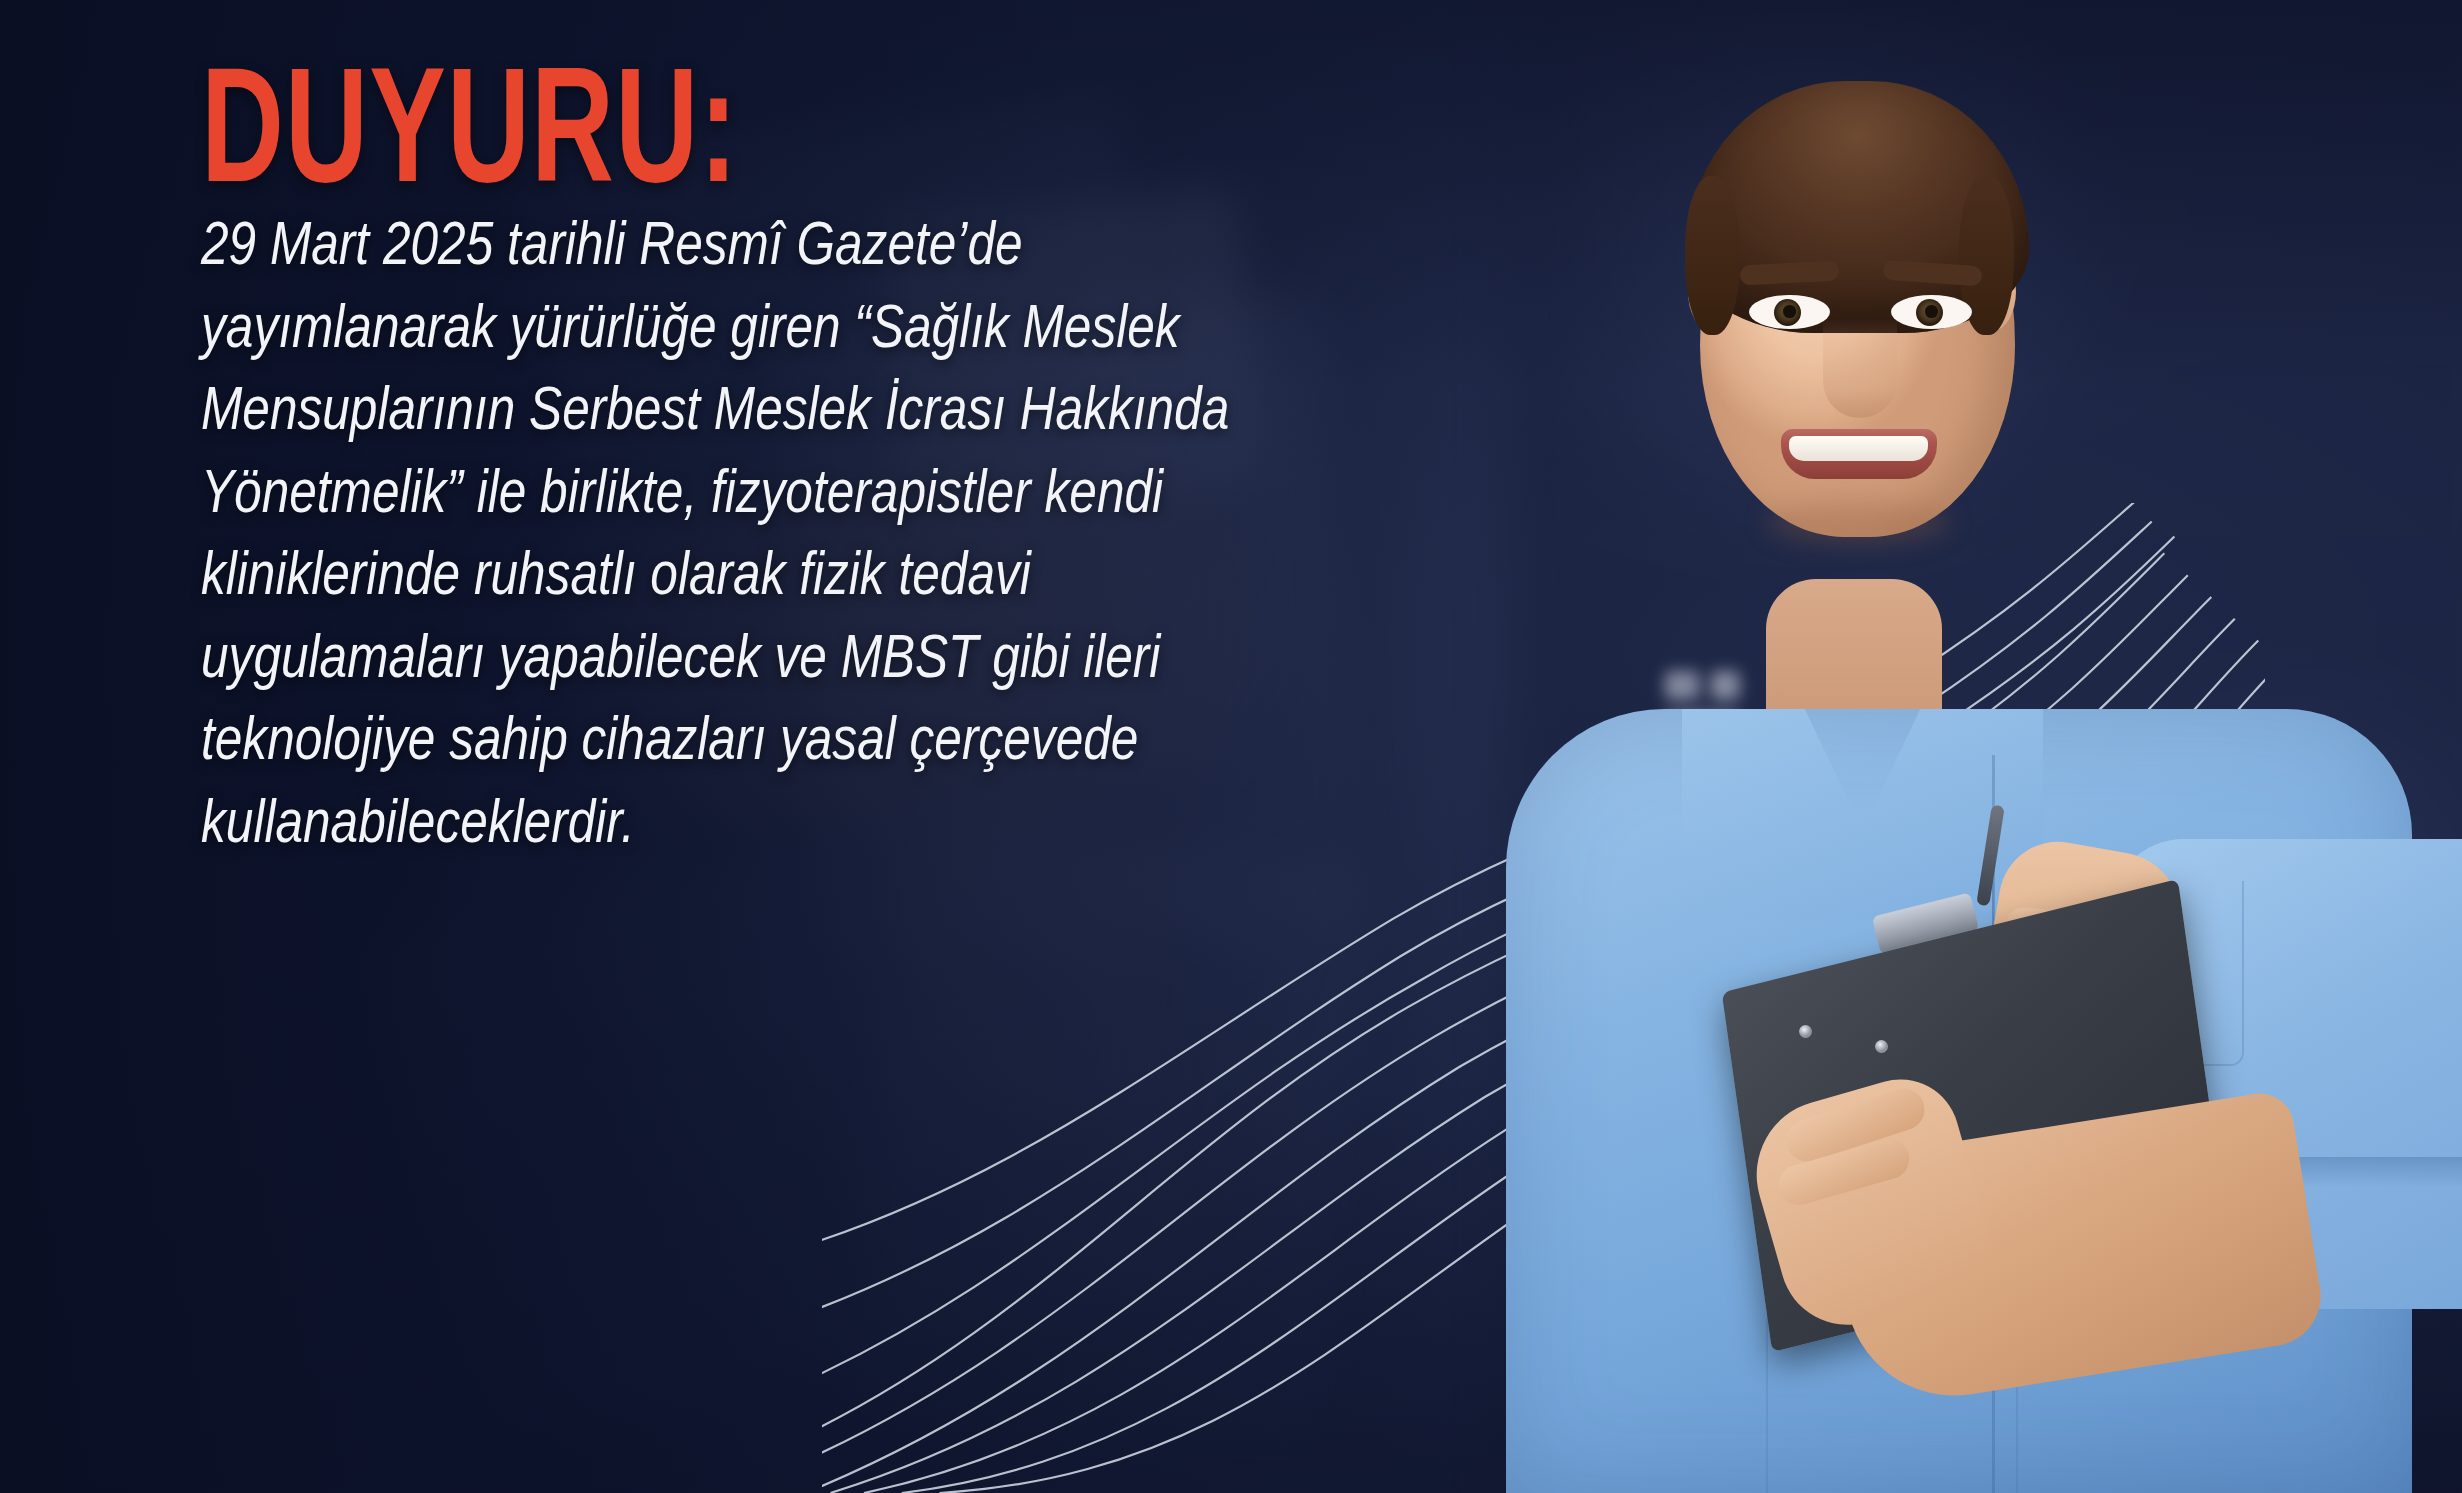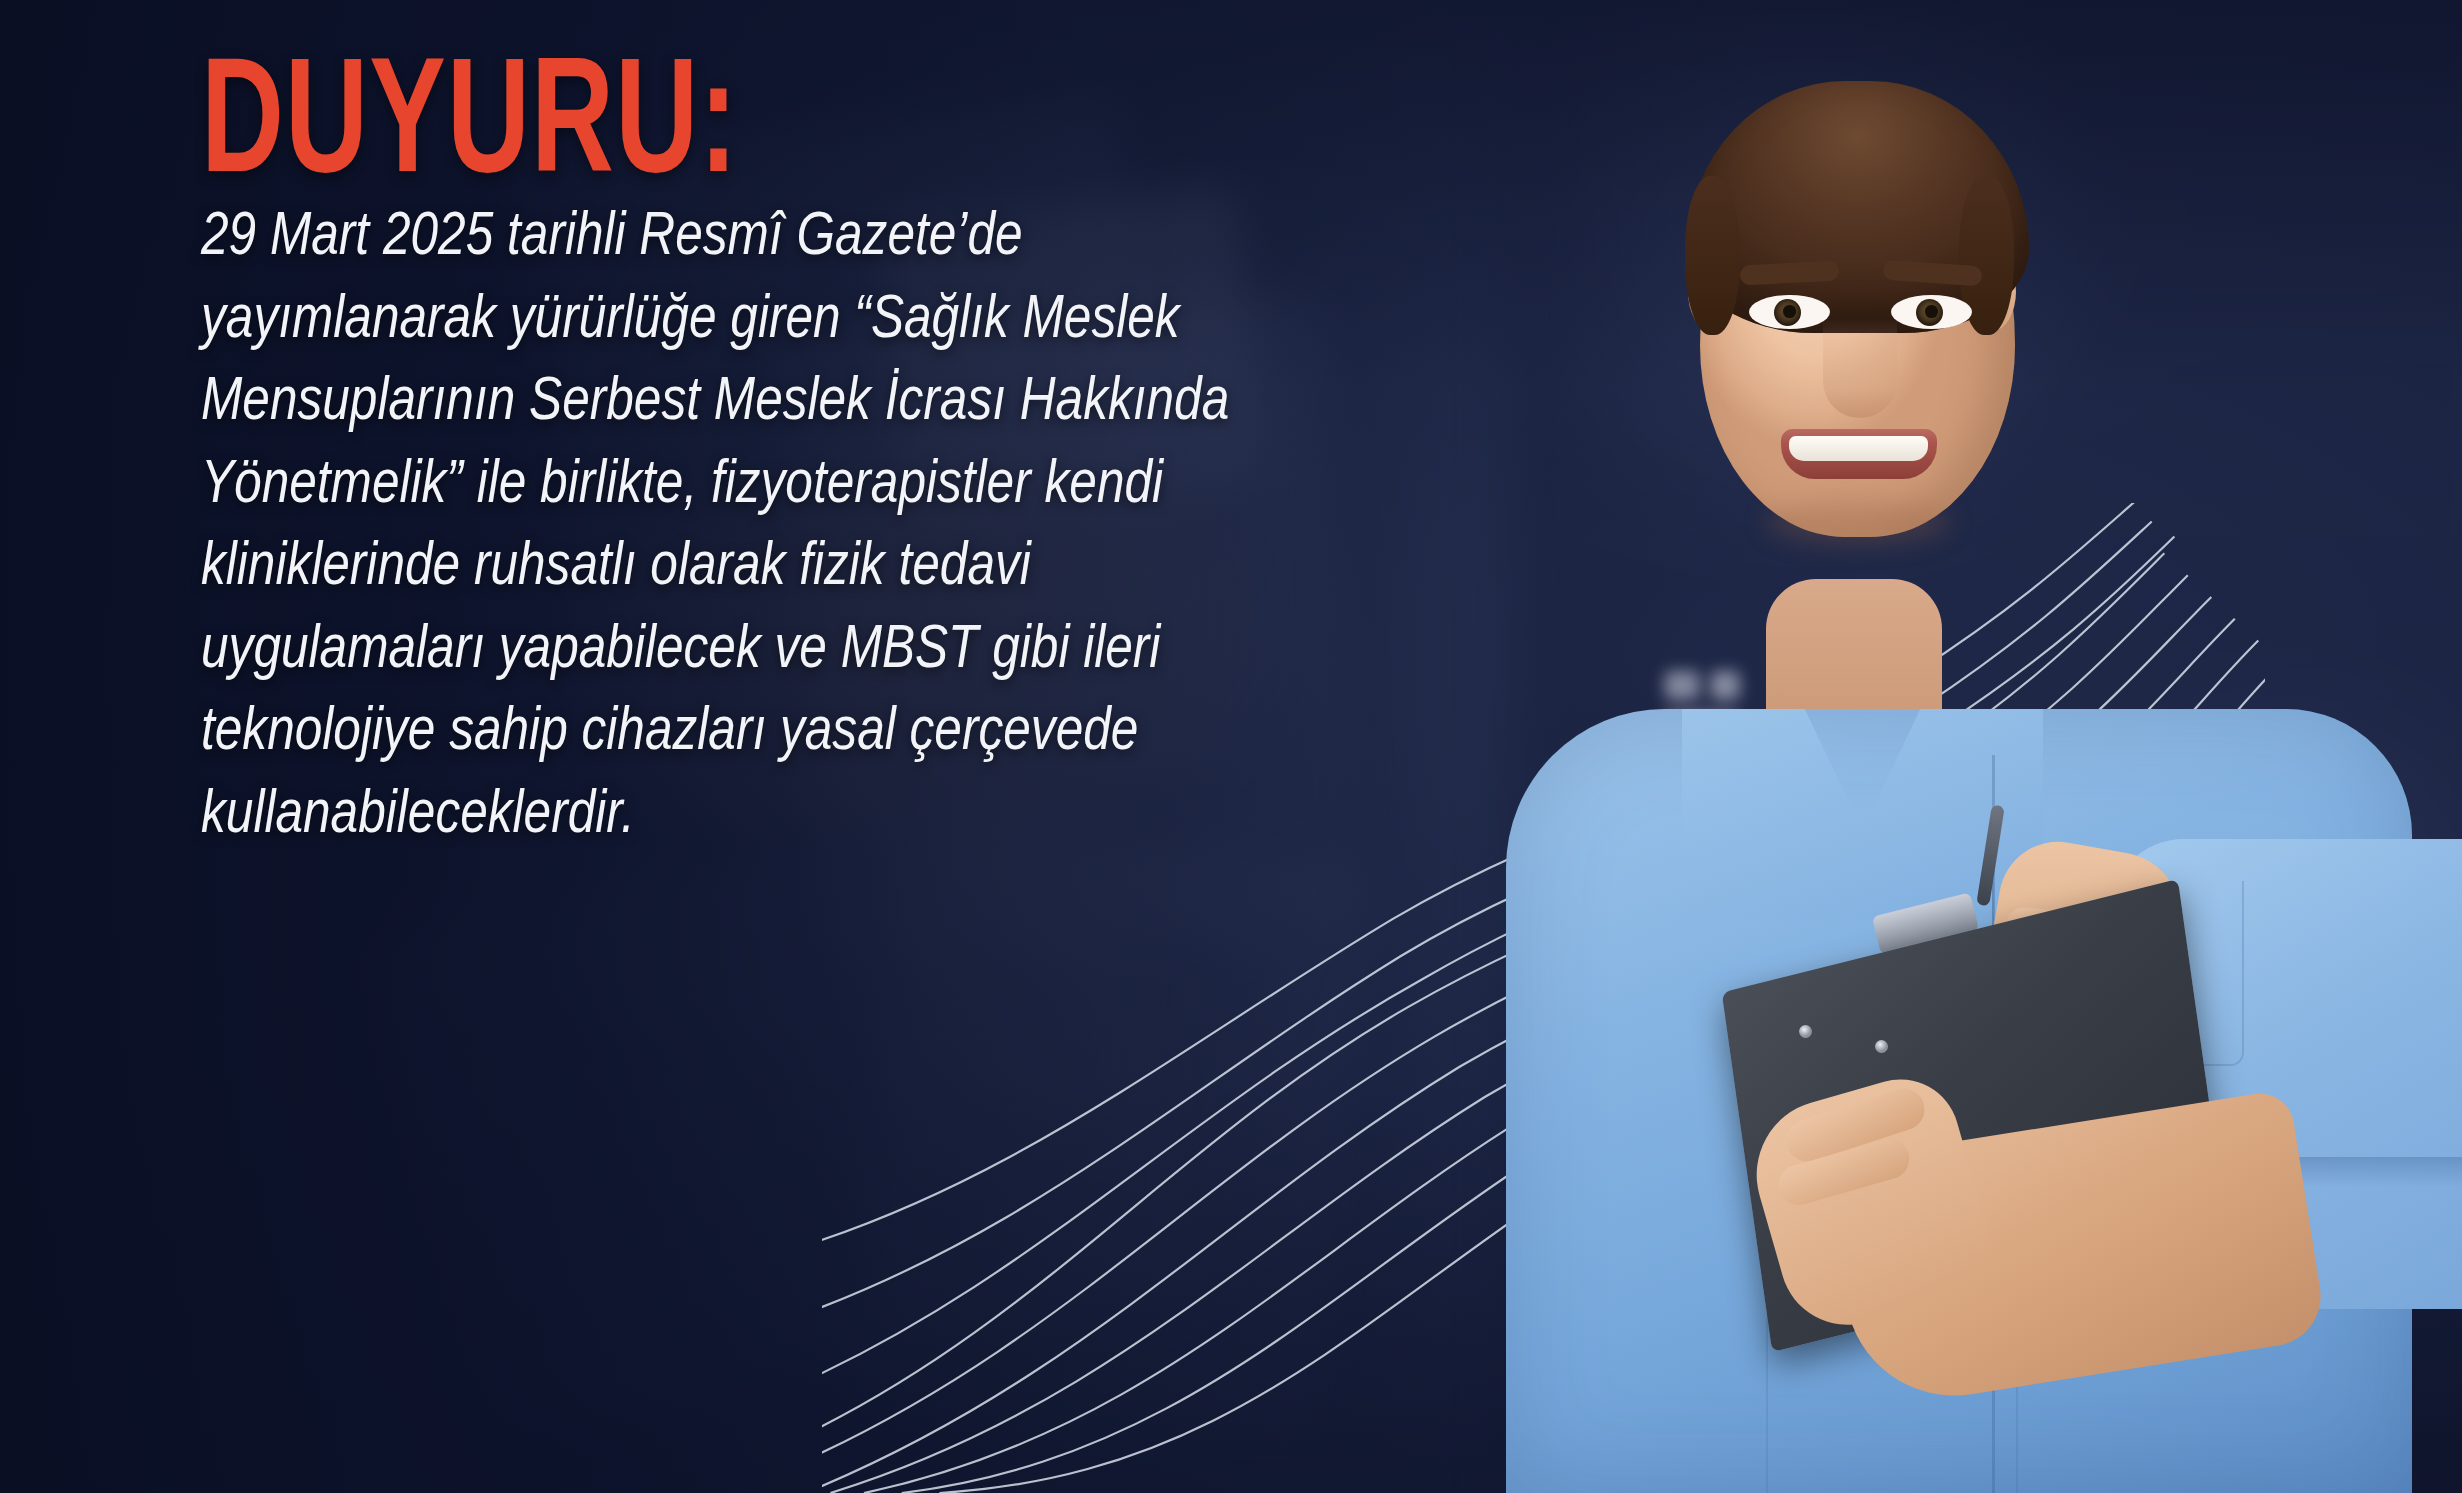--- a/index.html
+++ b/index.html
@@ -264,21 +264,21 @@
   }
   .pen{
     position:absolute; left:579px; top:805px; width:13.4px; height:101px;
     background:linear-gradient(180deg,#6f7682,#3c424c);
     border-radius:6.7px; transform:rotate(9deg);
   }
 
   
   .content{
     position:absolute; left:0; top:0; width:1761px; height:1494px;
-    padding:25px 0 0 201px;
+    padding:35px 0 0 201px;
   }
 
   .kicker{
     font-size:164px;
     line-height:.95;
     font-weight:700;
     letter-spacing:1.7px;
     color:#e8452f;
     transform:scaleX(.70);
     transform-origin:left center;

